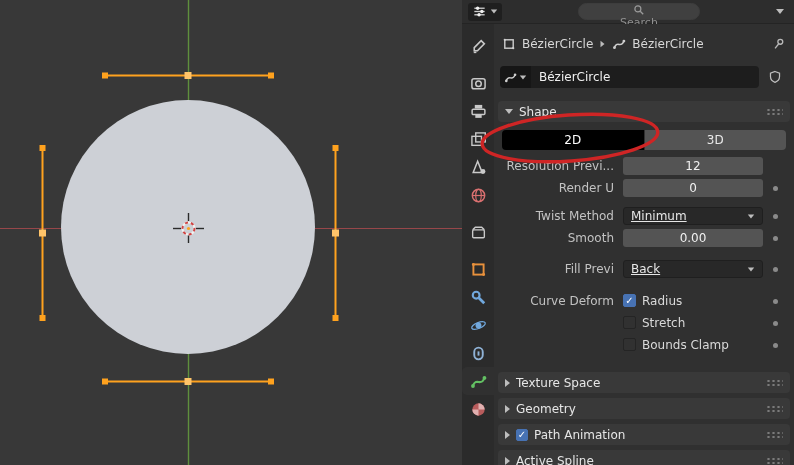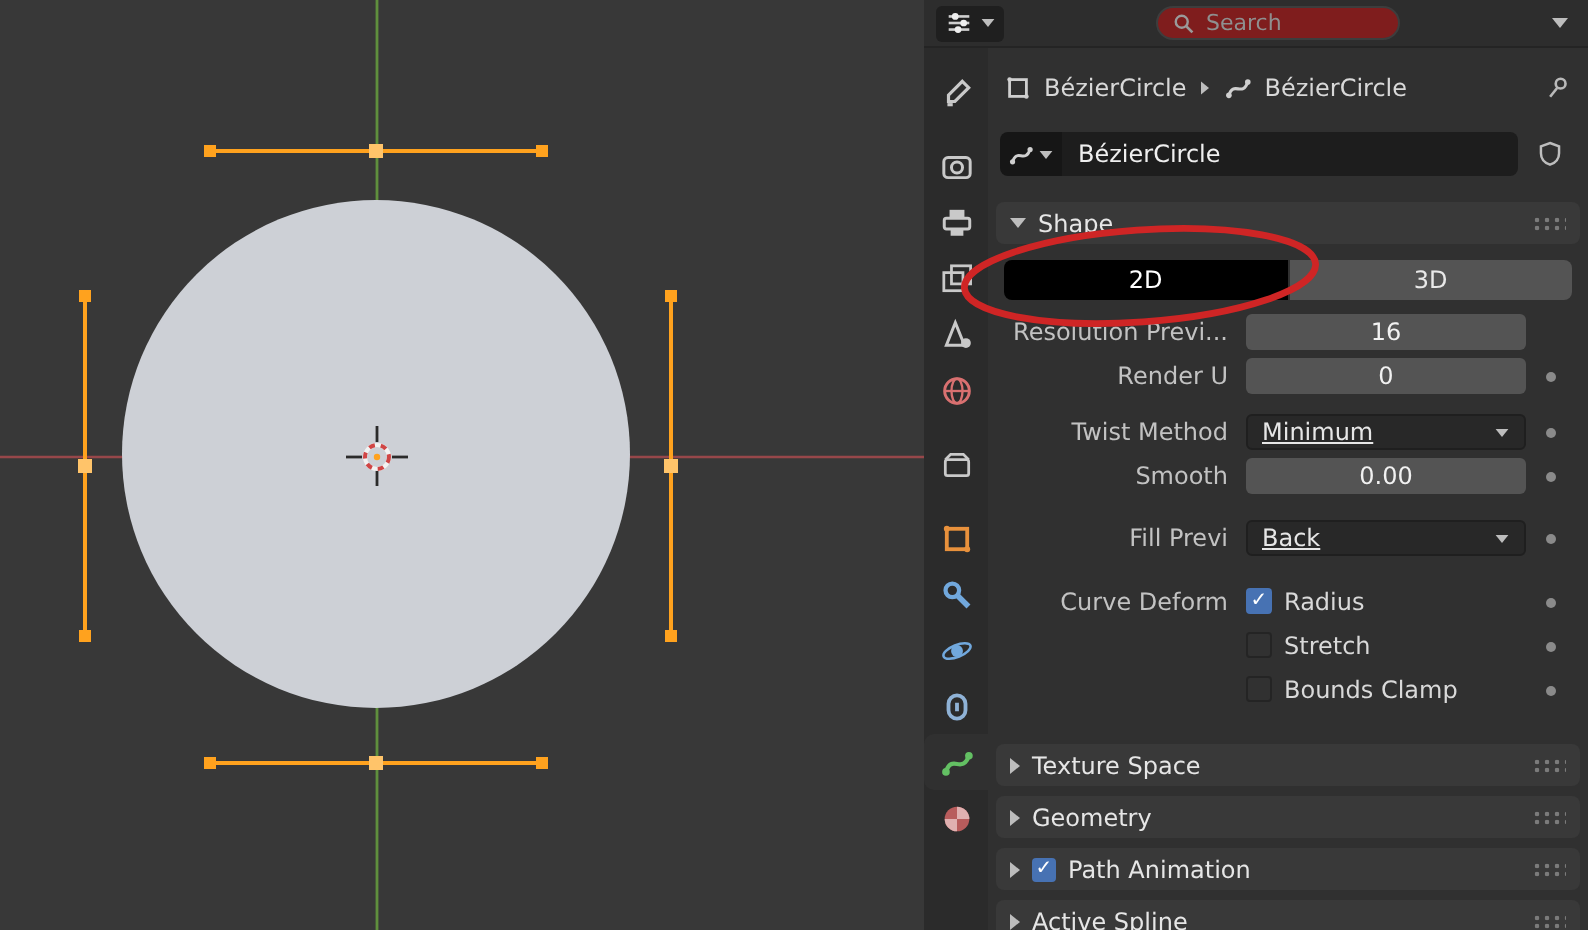--- a/index.html
+++ b/index.html
@@ -19,23 +19,24 @@
     position:absolute; left:462px; top:0; width:332px; height:24px;
     background:#2d2d2d; border-bottom:1px solid #242424;
     display:flex; align-items:center; padding:0 6px;
   }
   .editor-type-btn {
     display:flex; align-items:center; gap:3px; height:18px; padding:0 4px;
     background:#1f1f1f; border-radius:3px; cursor:pointer;
   }
   .spacer { flex:1; }
   .search-pill {
-    display:flex; align-items:center; gap:5px; width:122px; height:17px;
-    background:#7f1d1d; border:1px solid #3d3d3d; border-radius:9px; padding:0 7px;
+    display:flex; align-items:center; width:122px; height:17px;
+    background:#404040; border:1px solid #3d3d3d; border-radius:9px; padding:0 7px;
     color:#8f8f8f;
+    flex-direction:column;
   }
   .search-pill span { font-size:11px; }
   .tri { display:inline-block; width:0; height:0; }
   .tri.down { border-left:4px solid transparent; border-right:4px solid transparent; border-top:5px solid #bdbdbd; }
   .tri.right { border-top:4px solid transparent; border-bottom:4px solid transparent; border-left:5px solid #bdbdbd; }
   .tri.small { transform:scale(.8); }
 
   
   .tabstrip {
     position:absolute; left:462px; top:24px; width:32px; height:441px;
@@ -346,21 +347,21 @@
     <div class="panel-body">
 
       <div class="seg-row">
         <div class="seg-btn selected">2D</div>
         <div class="seg-btn">3D</div>
       </div>
 
       <div class="prop-row">
         <span class="prop-label">Resolution Previ...</span>
         <div class="field num">
-          <span>16</span>
+          <span>12</span>
         </div>
         <span class="dot-slot"></span>
       </div>
 
       <div class="prop-row">
         <span class="prop-label">Render U</span>
         <div class="field num">
           <span>0</span>
         </div>
         <span class="dot-slot">

